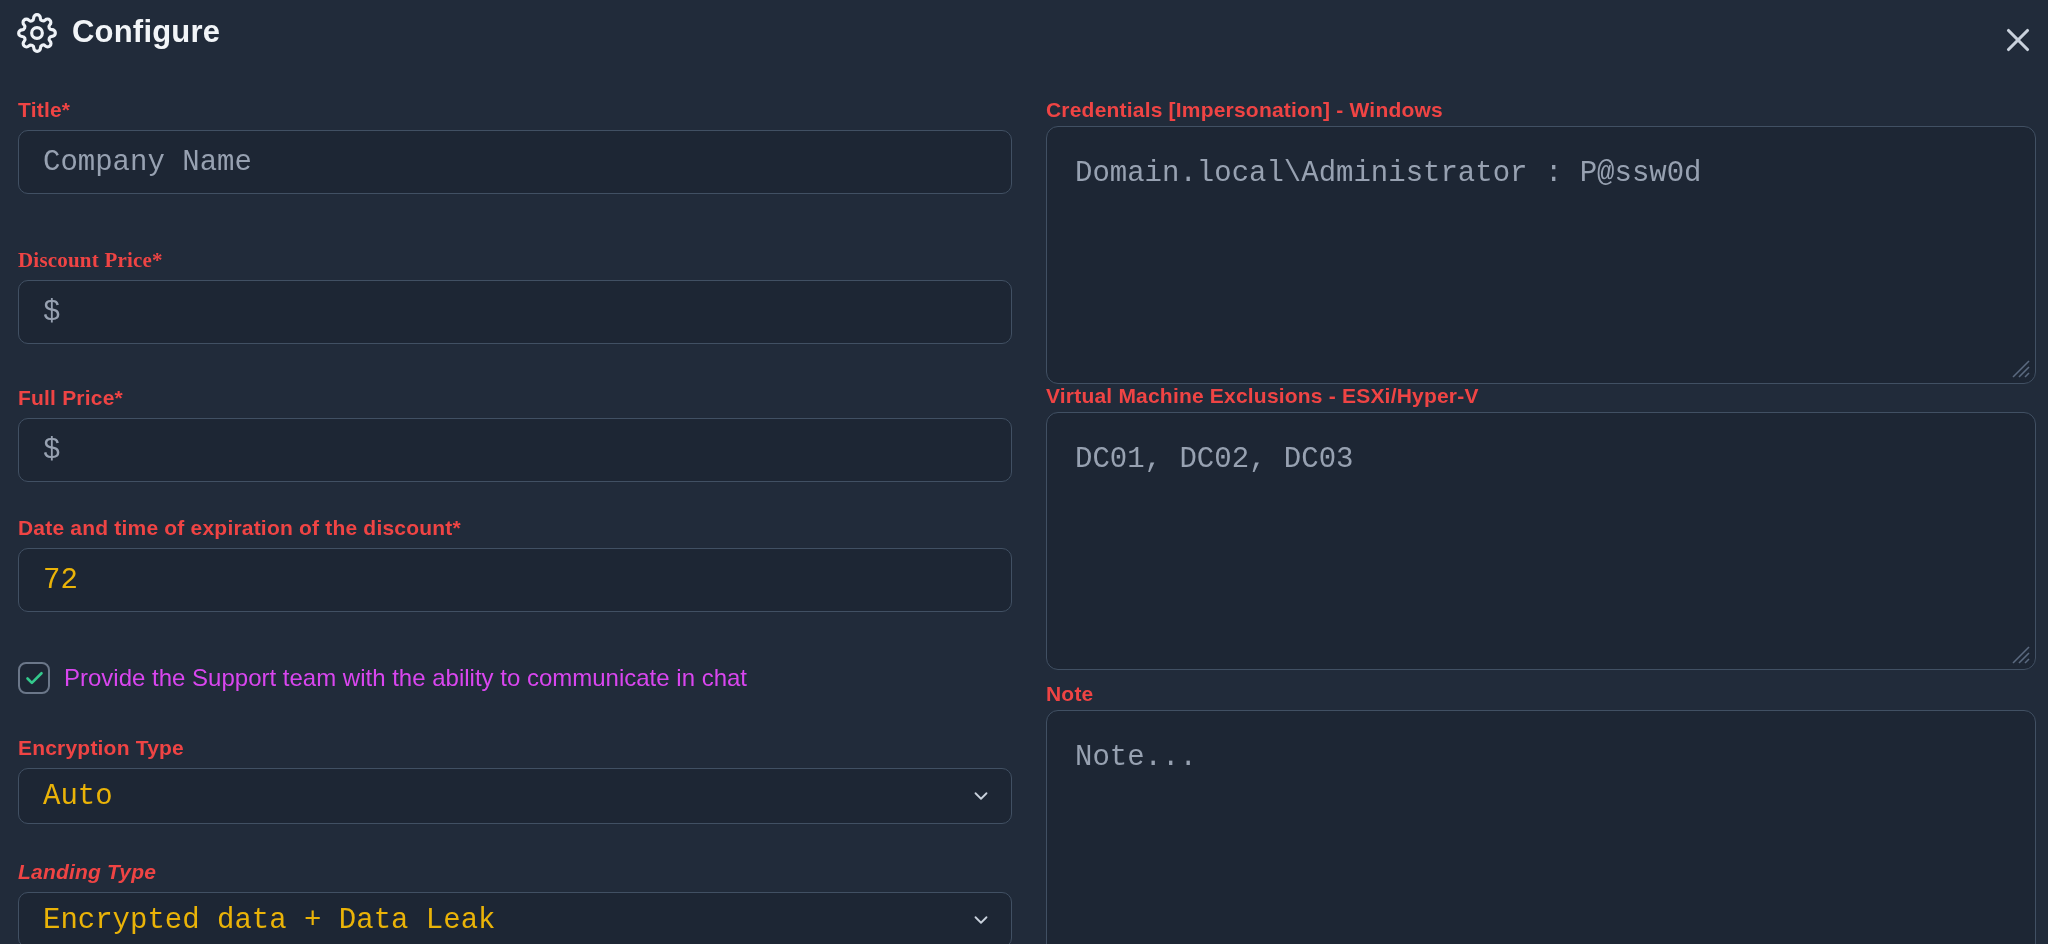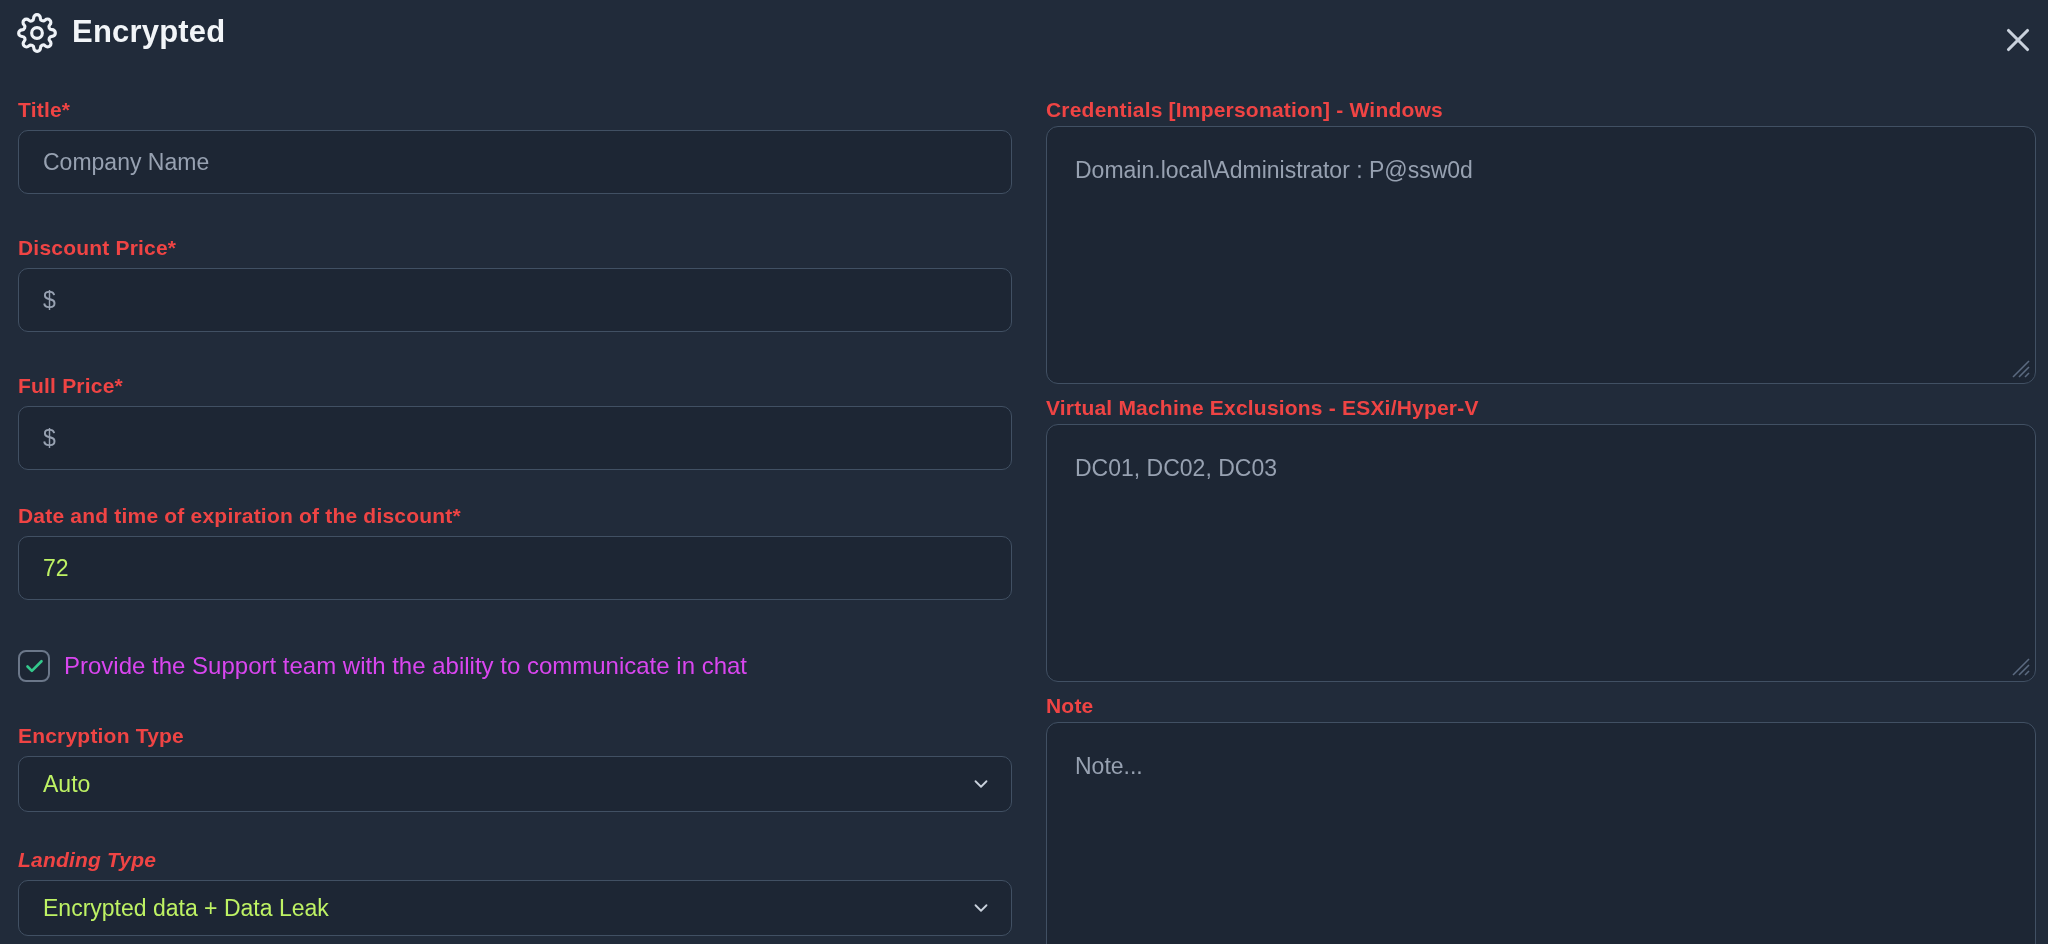--- a/index.html
+++ b/index.html
@@ -23,28 +23,28 @@
   .col-left  { left:18px;  width:994px; }
   .col-right { left:1046px; width:990px; }
 
   .field-label { display:block; font-size:21px; font-weight:700; line-height:24px; color:#ef4444; letter-spacing:0.2px; }
 
   .text-input, .select-box, .area-box {
     width:100%;
     background:#1d2634;
     border:1.5px solid #415063;
     border-radius:10px;
-    color:#bef264;
-    font-family:Liberation Sans, sans-serif;
-    font-size:23px;
+    color:#eab308;
+    font-family:Liberation Mono, monospace;
+    font-size:29px;
   }
   .text-input { height:64px; margin-top:8px; padding:0 24px; }
   .text-input::placeholder { color:#97a1b1; opacity:1; }
 
-  .mt-discount { margin-top:42px; }
+  .mt-discount { margin-top:54px;font-family:Liberation Serif, serif; }
   .mt-full     { margin-top:42px; }
   .mt-date     { margin-top:34px; }
 
   
   .check-row { margin-top:50px; display:flex; align-items:center; gap:14px; cursor:pointer; }
   .checkbox {
     width:32px; height:32px; flex:0 0 32px;
     border:2px solid #6b7789; border-radius:8px;
     background:#1d2634;
     display:flex; align-items:center; justify-content:center;
@@ -68,34 +68,34 @@
   
   .area-wrap { position:relative; margin-top:4px; }
   .area-box {
     display:block;
     height:258px; border-radius:12px;
     padding:30px 28px; resize:none;
   }
   .area-box::placeholder { color:#97a1b1; opacity:1; }
   .grip { position:absolute; right:5px; bottom:5px; width:28px; height:28px; cursor:nwse-resize; }
   .grip svg { width:28px; height:28px; stroke:#5b6a80; stroke-width:1.6; fill:none; }
-  .mt-vm   { margin-top:12px; }
+  .mt-vm   { }
   .mt-note { margin-top:12px; }
 </style>
 </head>
 <body>
 
 <div class="header">
   <span class="gear">
     <svg viewBox="0 0 24 24">
         <circle cx="12" cy="12" r="3.2"></circle>
         <path d="M19.4 15a1.65 1.65 0 0 0 .33 1.82l.06.06a2 2 0 0 1 0 2.83 2 2 0 0 1-2.83 0l-.06-.06a1.65 1.65 0 0 0-1.82-.33 1.65 1.65 0 0 0-1 1.51V21a2 2 0 0 1-2 2 2 2 0 0 1-2-2v-.09A1.65 1.65 0 0 0 9 19.4a1.65 1.65 0 0 0-1.82.33l-.06.06a2 2 0 0 1-2.83 0 2 2 0 0 1 0-2.83l.06-.06a1.65 1.65 0 0 0 .33-1.82 1.65 1.65 0 0 0-1.51-1H3a2 2 0 0 1-2-2 2 2 0 0 1 2-2h.09A1.65 1.65 0 0 0 4.6 9a1.65 1.65 0 0 0-.33-1.82l-.06-.06a2 2 0 0 1 0-2.83 2 2 0 0 1 2.83 0l.06.06a1.65 1.65 0 0 0 1.82.33H9a1.65 1.65 0 0 0 1-1.51V3a2 2 0 0 1 2-2 2 2 0 0 1 2 2v.09a1.65 1.65 0 0 0 1 1.51 1.65 1.65 0 0 0 1.82-.33l.06-.06a2 2 0 0 1 2.83 0 2 2 0 0 1 0 2.83l-.06.06a1.65 1.65 0 0 0-.33 1.82V9a1.65 1.65 0 0 0 1.51 1H21a2 2 0 0 1 2 2 2 2 0 0 1-2 2h-.09a1.65 1.65 0 0 0-1.51 1z"></path>
       </svg>
   </span>
-  <h1 class="title">Encrypted</h1>
+  <h1 class="title">Configure</h1>
   <button class="close-btn">
     <svg viewBox="0 0 24 24">
         <line x1="6" y1="6" x2="18" y2="18"></line>
         <line x1="18" y1="6" x2="6" y2="18"></line>
       </svg>
   </button>
 </div>
 
 <div class="col col-left">
 

